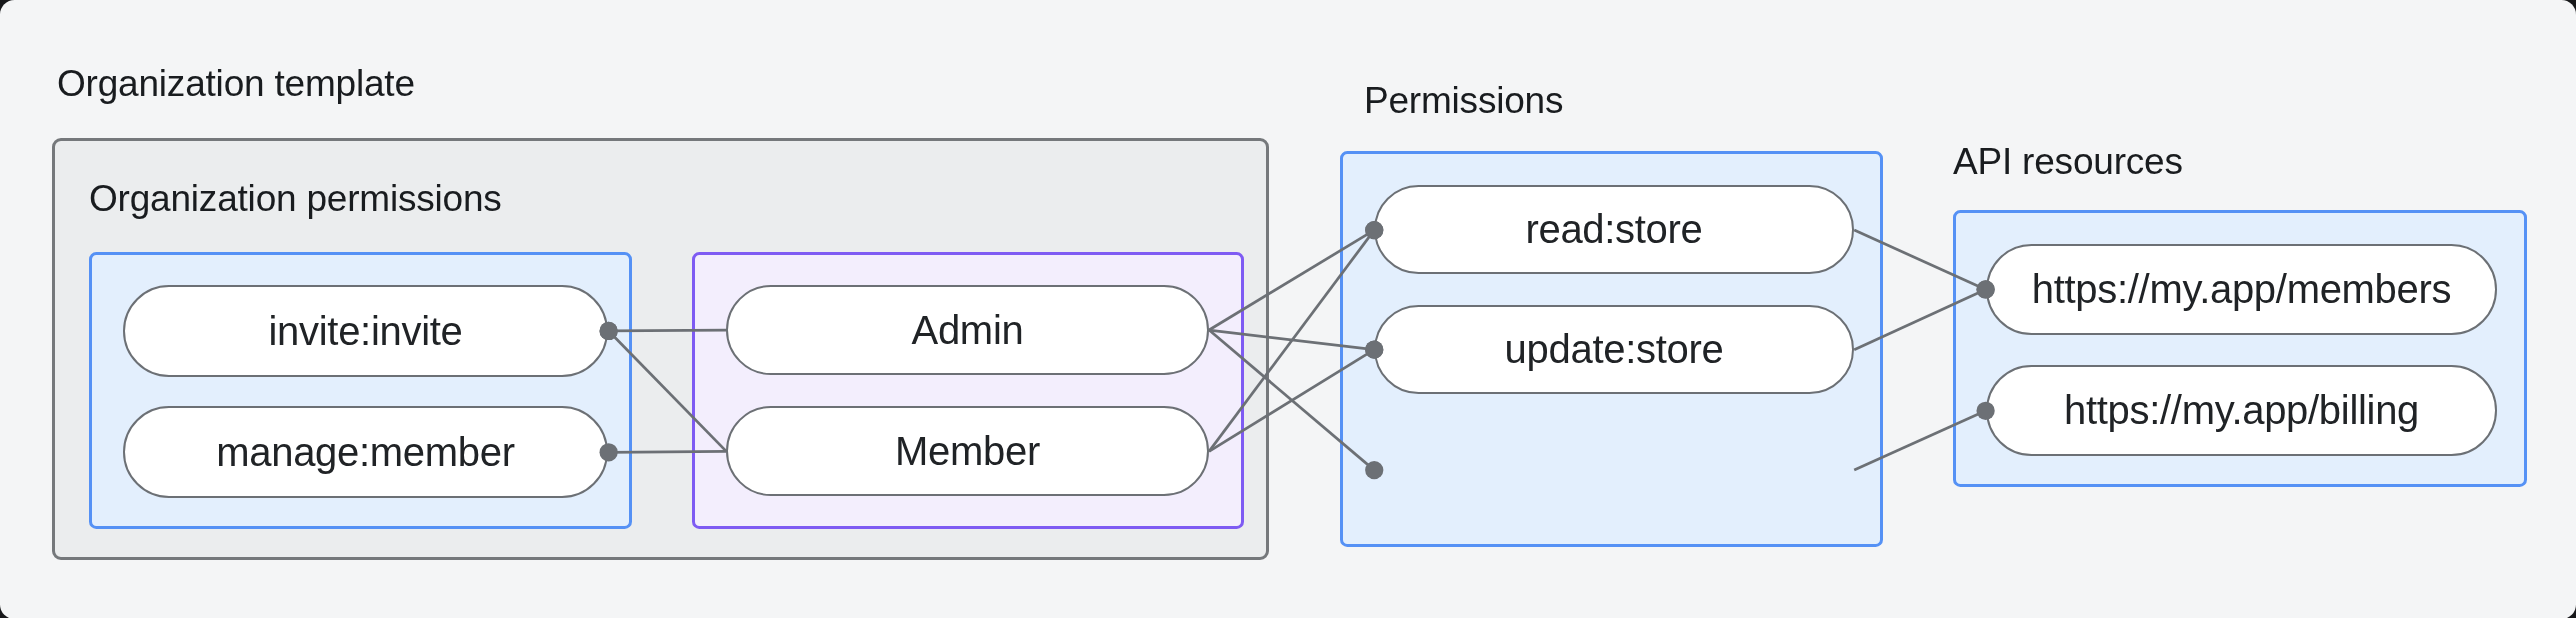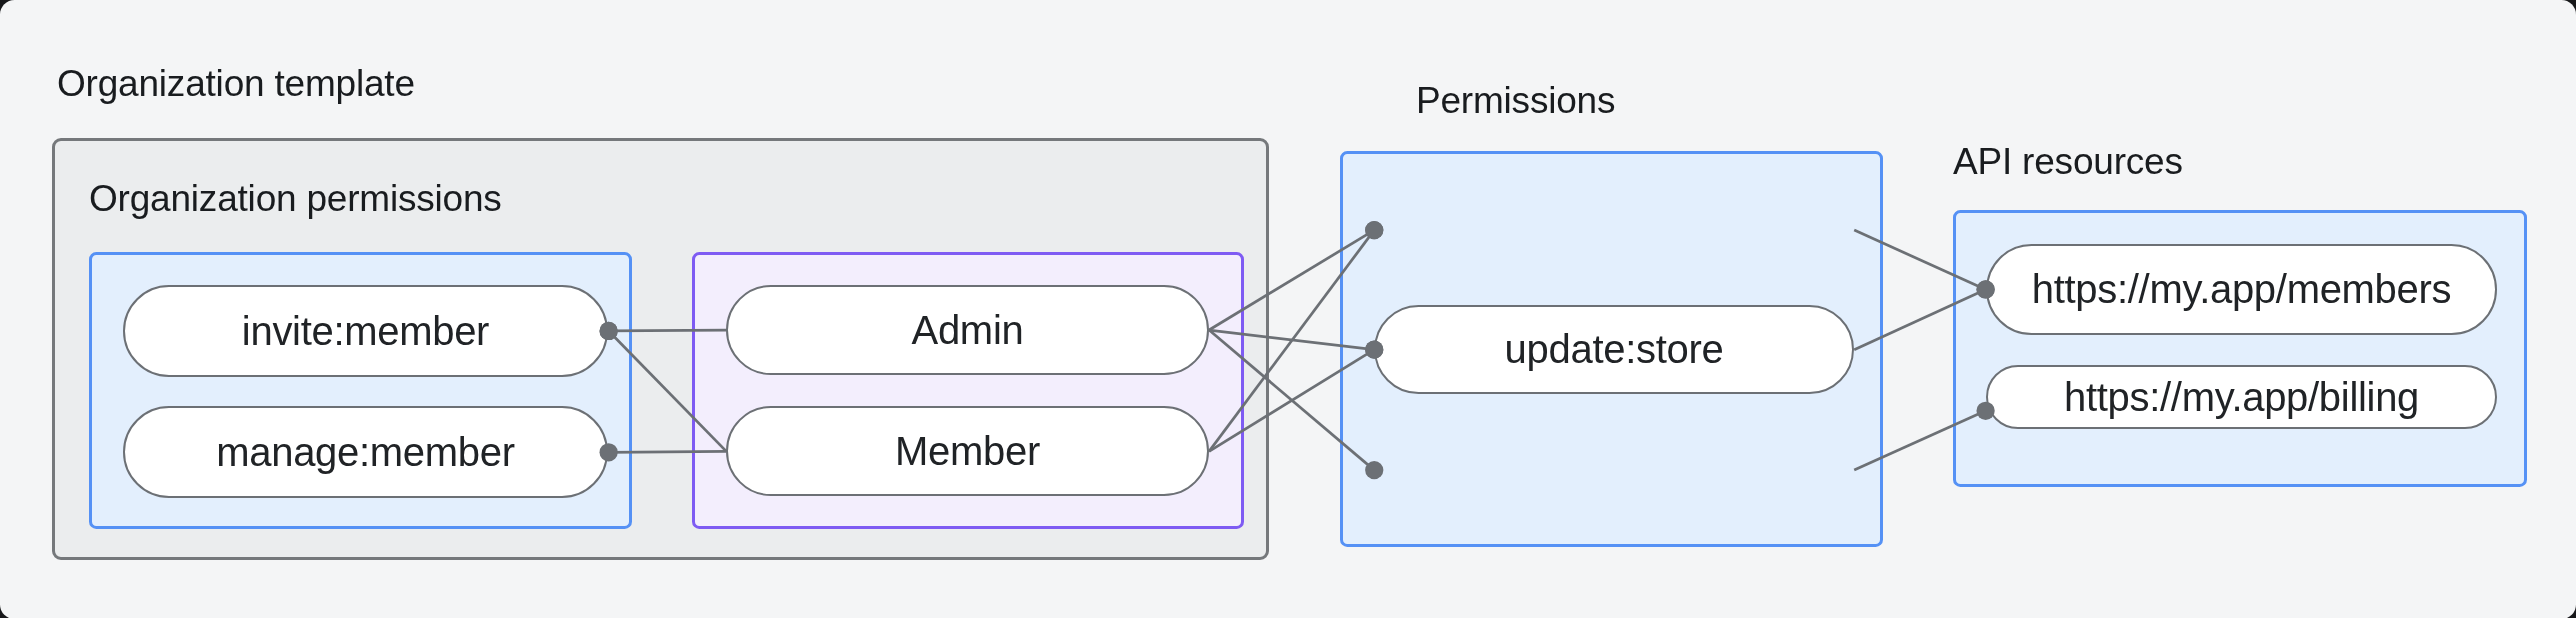--- a/index.html
+++ b/index.html
@@ -33,35 +33,36 @@
 
 <div class="surface">
 
   <div class="label" style="left:57px;top:62px;">Organization template</div>
 
   <div class="groupbox box-gray" style="left:52px;top:138px;width:1217px;height:422px;"></div>
 
   <div class="label" style="left:89px;top:177px;">Organization permissions</div>
 
   <div class="groupbox box-blue" style="left:89px;top:252px;width:543px;height:277px;"></div>
-  <div class="pill" style="left:123px;top:285px;width:485px;height:92px;">invite:member</div>
+  <div class="pill" style="left:123px;top:285px;width:485px;height:92px;">invite:invite</div>
   <div class="pill" style="left:123px;top:406px;width:485px;height:92px;">manage:member</div>
 
   <div class="groupbox box-purple" style="left:692px;top:252px;width:552px;height:277px;"></div>
   <div class="pill" style="left:726px;top:285px;width:483px;height:90px;">Admin</div>
   <div class="pill" style="left:726px;top:406px;width:483px;height:90px;">Member</div>
 
-  <div class="label" style="left:1416px;top:79px;">Permissions</div>
+  <div class="label" style="left:1364px;top:79px;">Permissions</div>
   <div class="groupbox box-blue" style="left:1340px;top:151px;width:543px;height:396px;"></div>
+  <div class="pill" style="left:1374px;top:185px;width:480px;height:89px;">read:store</div>
   <div class="pill" style="left:1374px;top:305px;width:480px;height:89px;">update:store</div>
 
   <div class="label" style="left:1953px;top:140px;">API resources</div>
   <div class="groupbox box-blue" style="left:1953px;top:210px;width:574px;height:277px;"></div>
   <div class="pill" style="left:1986px;top:244px;width:511px;height:91px;">https://my.app/members</div>
-  <div class="pill" style="left:1986px;top:365px;width:511px;height:64px;">https://my.app/billing</div>
+  <div class="pill" style="left:1986px;top:365px;width:511px;height:91px;">https://my.app/billing</div>
 
   <svg class="connectors" viewBox="0 0 2823 678" xmlns="http://www.w3.org/2000/svg">
       <g>
         <line x1="667" y1="362.5" x2="796" y2="361.5"></line>
         <line x1="667" y1="362.5" x2="796" y2="494.5"></line>
         <line x1="667" y1="495.5" x2="796" y2="494.5"></line>
         <line x1="1325" y1="361.5" x2="1506" y2="252"></line>
         <line x1="1325" y1="361.5" x2="1506" y2="383"></line>
         <line x1="1325" y1="361.5" x2="1506" y2="515"></line>
         <line x1="1325" y1="494.5" x2="1506" y2="252"></line>

